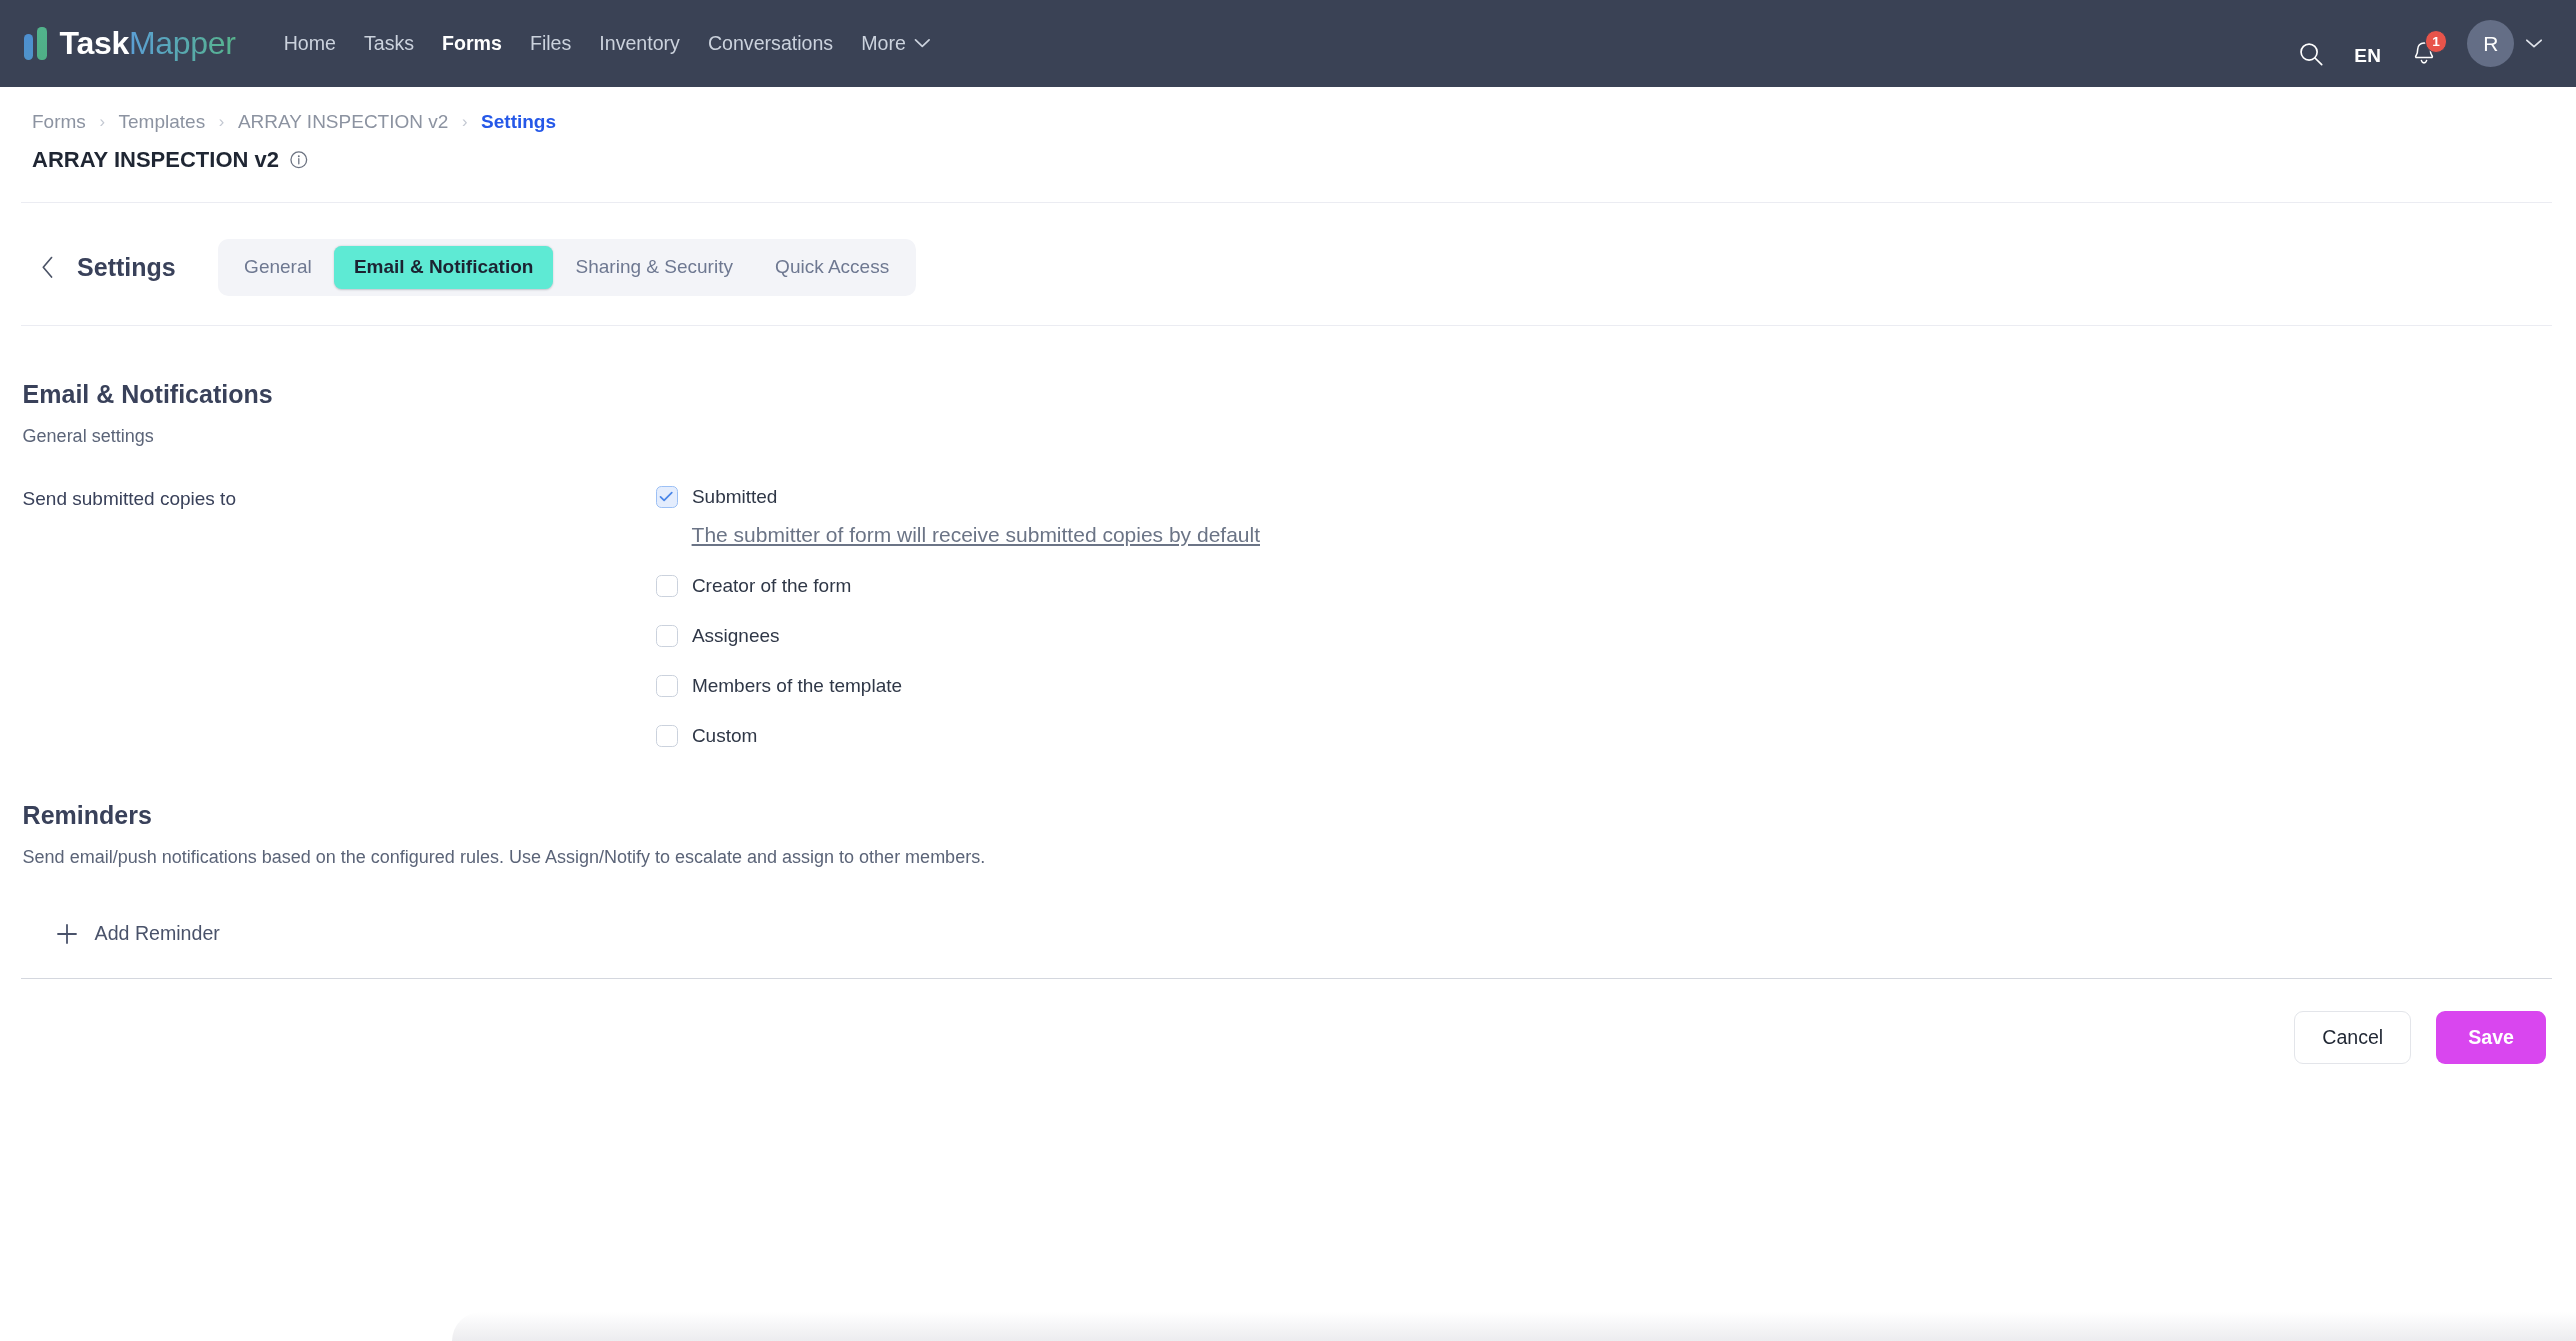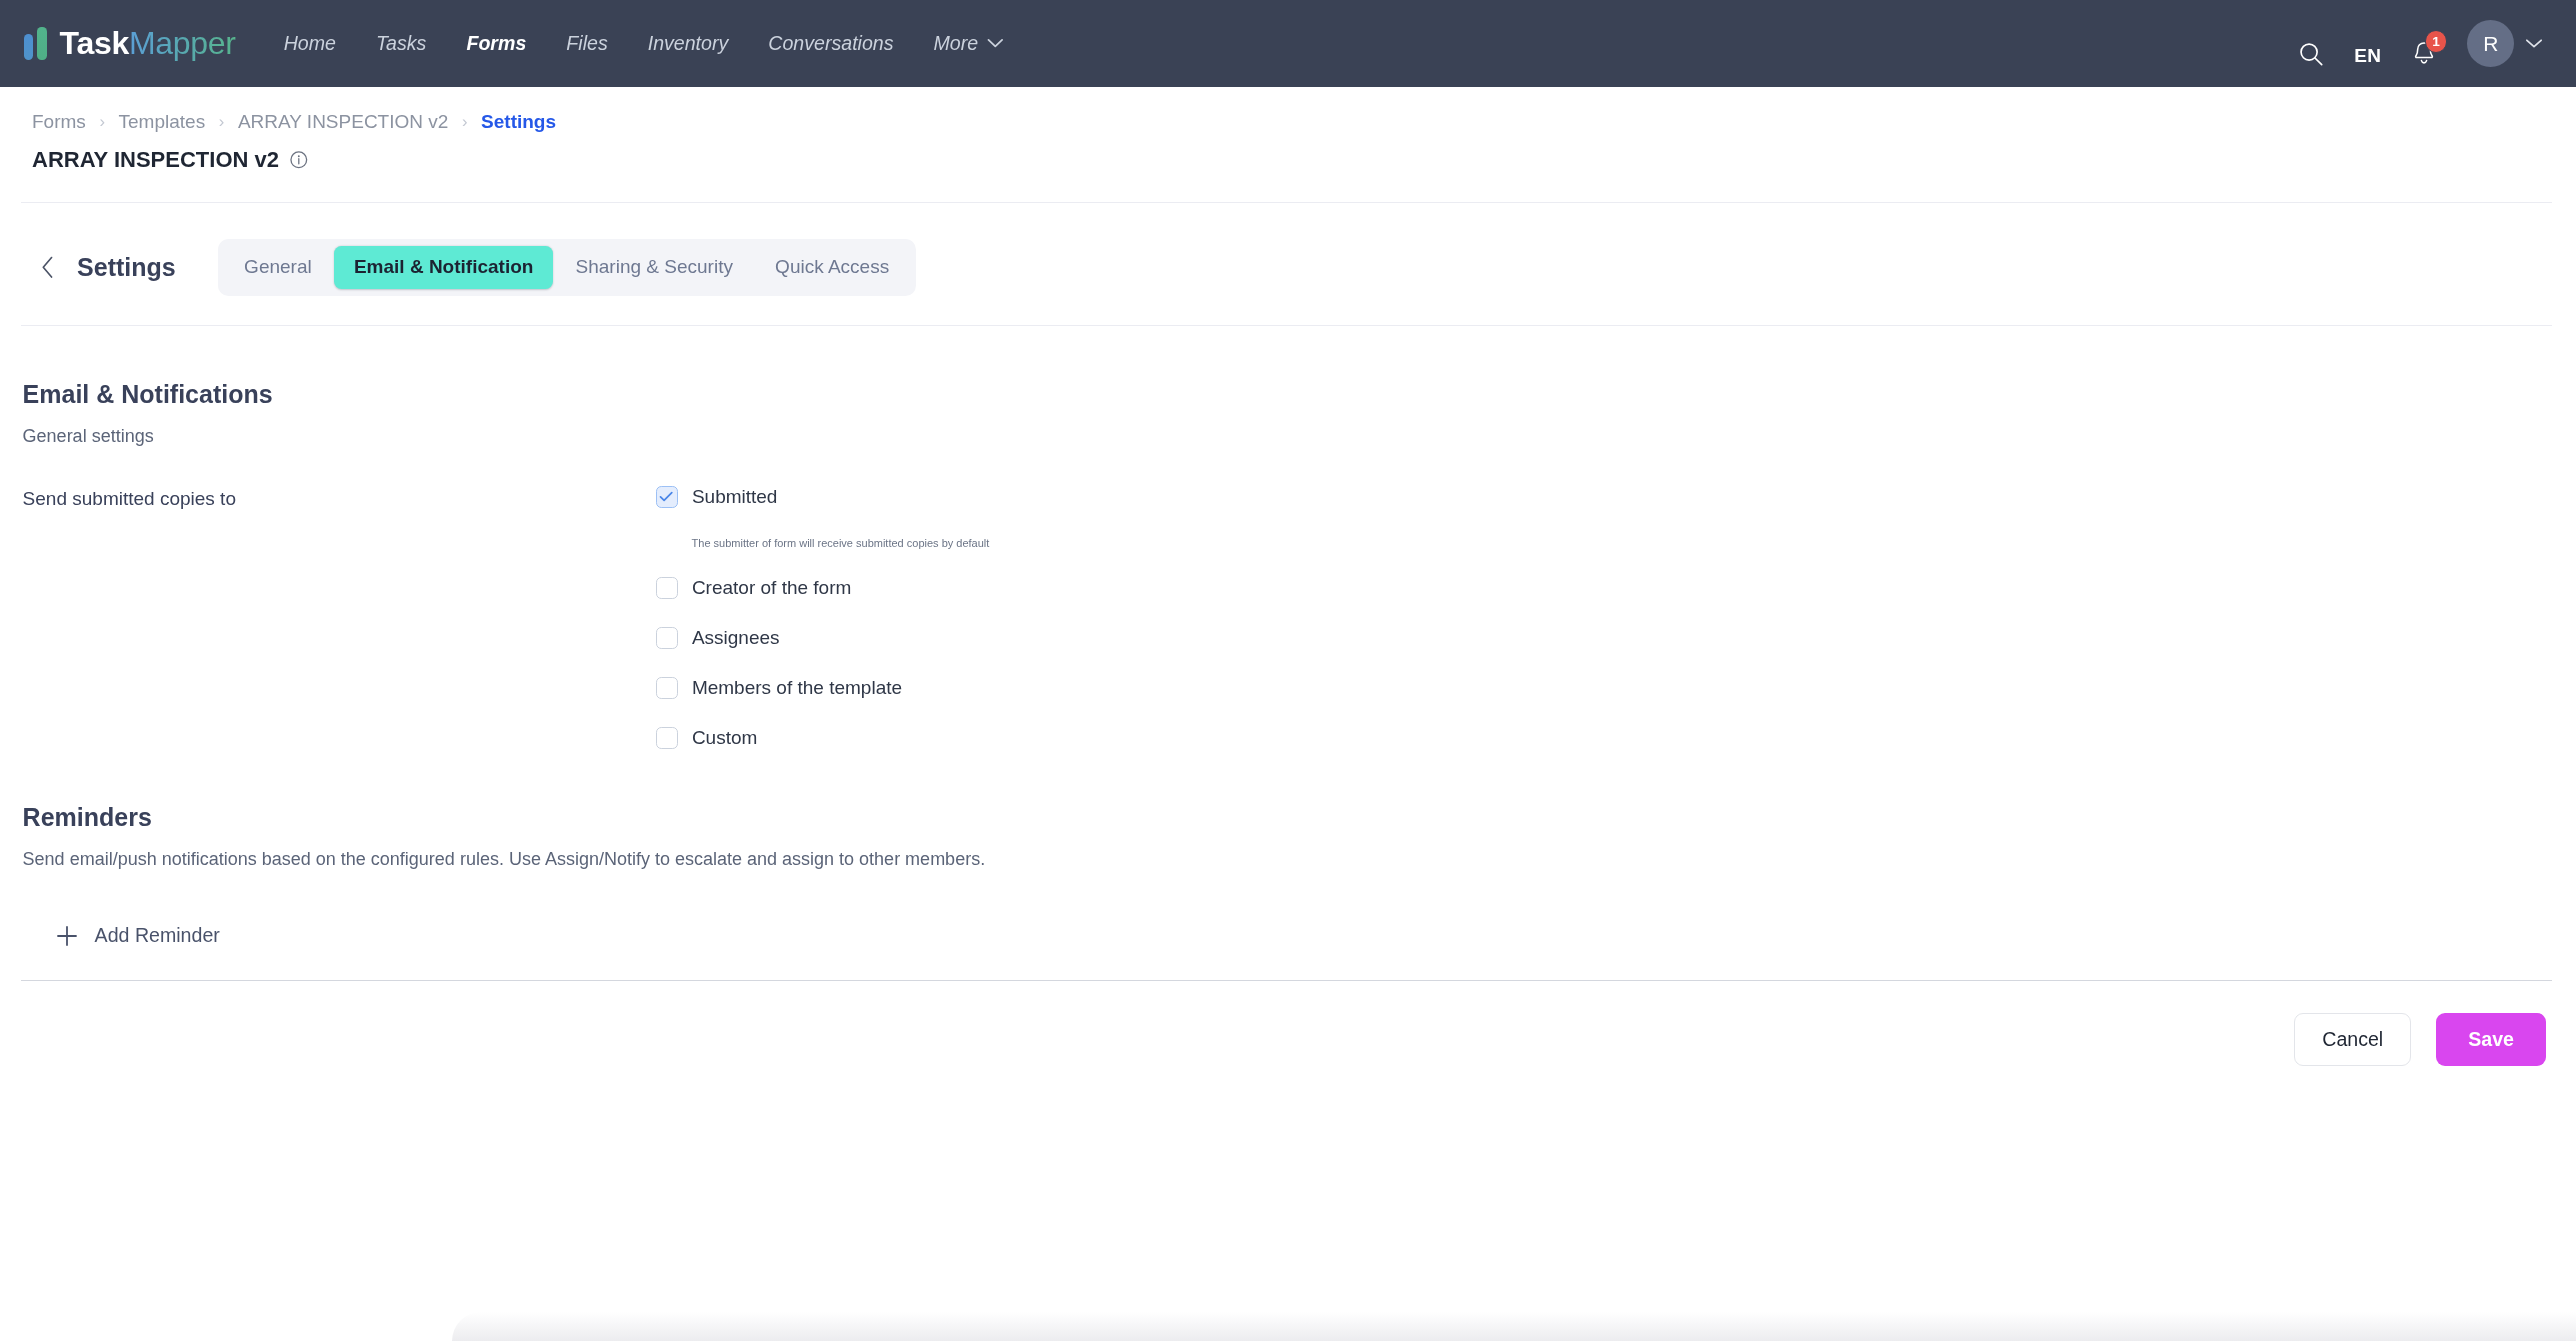--- a/index.html
+++ b/index.html
@@ -50,22 +50,21 @@
   .brand-text .t2 {
     background: linear-gradient(90deg, #5b9fd6 0%, #58a8b4 45%, #57b48c 100%);
     -webkit-background-clip: text;
     background-clip: text;
     color: transparent;
     font-weight: 400;
   }
   .nav-links {
     display: flex;
     align-items: center;
-    gap: 40px;
-    font-style: italic;
+    gap: 28px;
   }
   .nav-link {
     font-size: 19.6px;
     color: #cbd2dd;
     white-space: nowrap;
     cursor: pointer;
   }
   .nav-link.active { color: #ffffff; font-weight: 700; }
   .nav-more {
     display: flex; align-items: center; gap: 8.3px;
@@ -214,23 +213,24 @@
   .cbox.checked {
     background: #e4edfd;
     border-color: #9cc0f5;
   }
   .check-label {
     font-size: 19px;
     color: #2f3747;
     white-space: nowrap;
   }
   .check-sub {
-    font-size: 11px;
+    font-size: 21px;
     color: #6b7486;
-    margin: 29px 0 0 36px;
+    margin: 15px 0 0 36px;
+    text-decoration: underline;
   }
 
   .add-btn {
     display: inline-flex;
     align-items: center;
     gap: 16px;
     margin-top: 54px;
     margin-left: 32px;
     cursor: pointer;
   }

